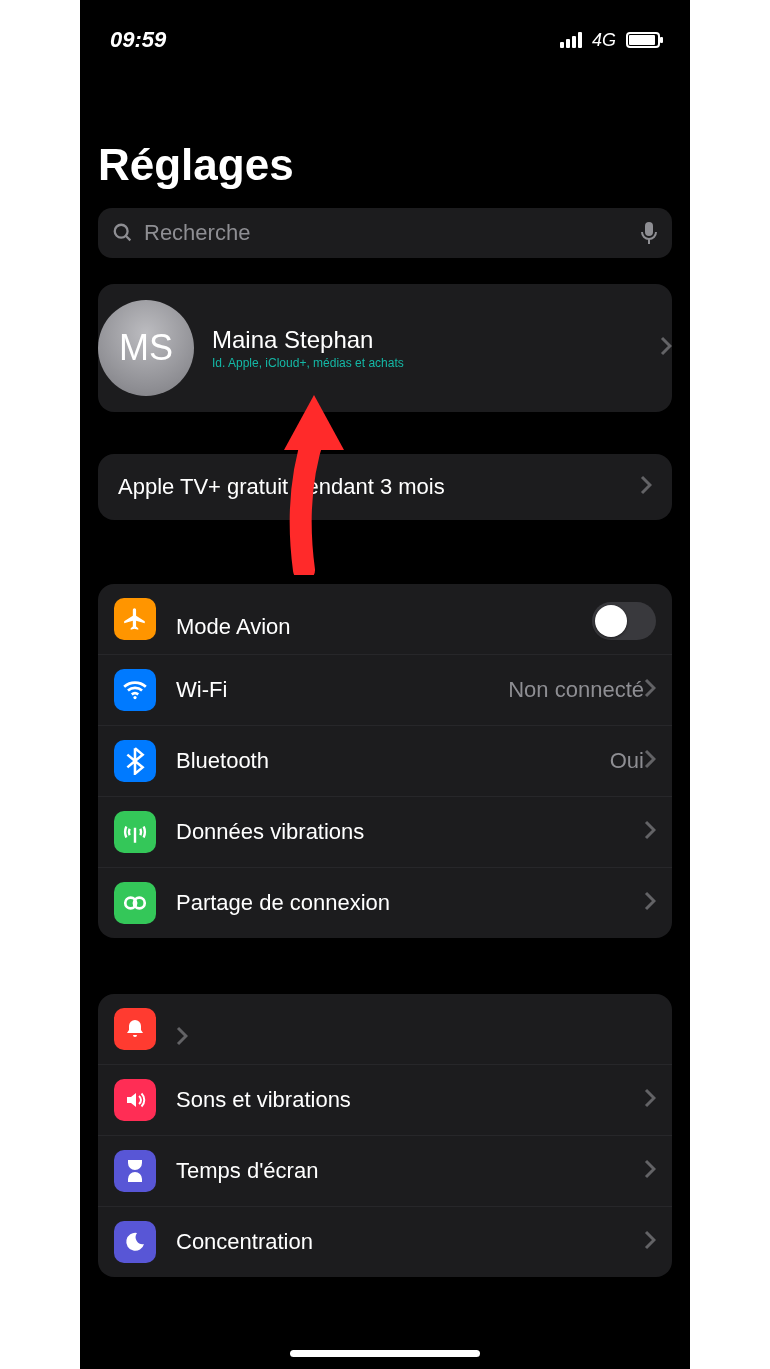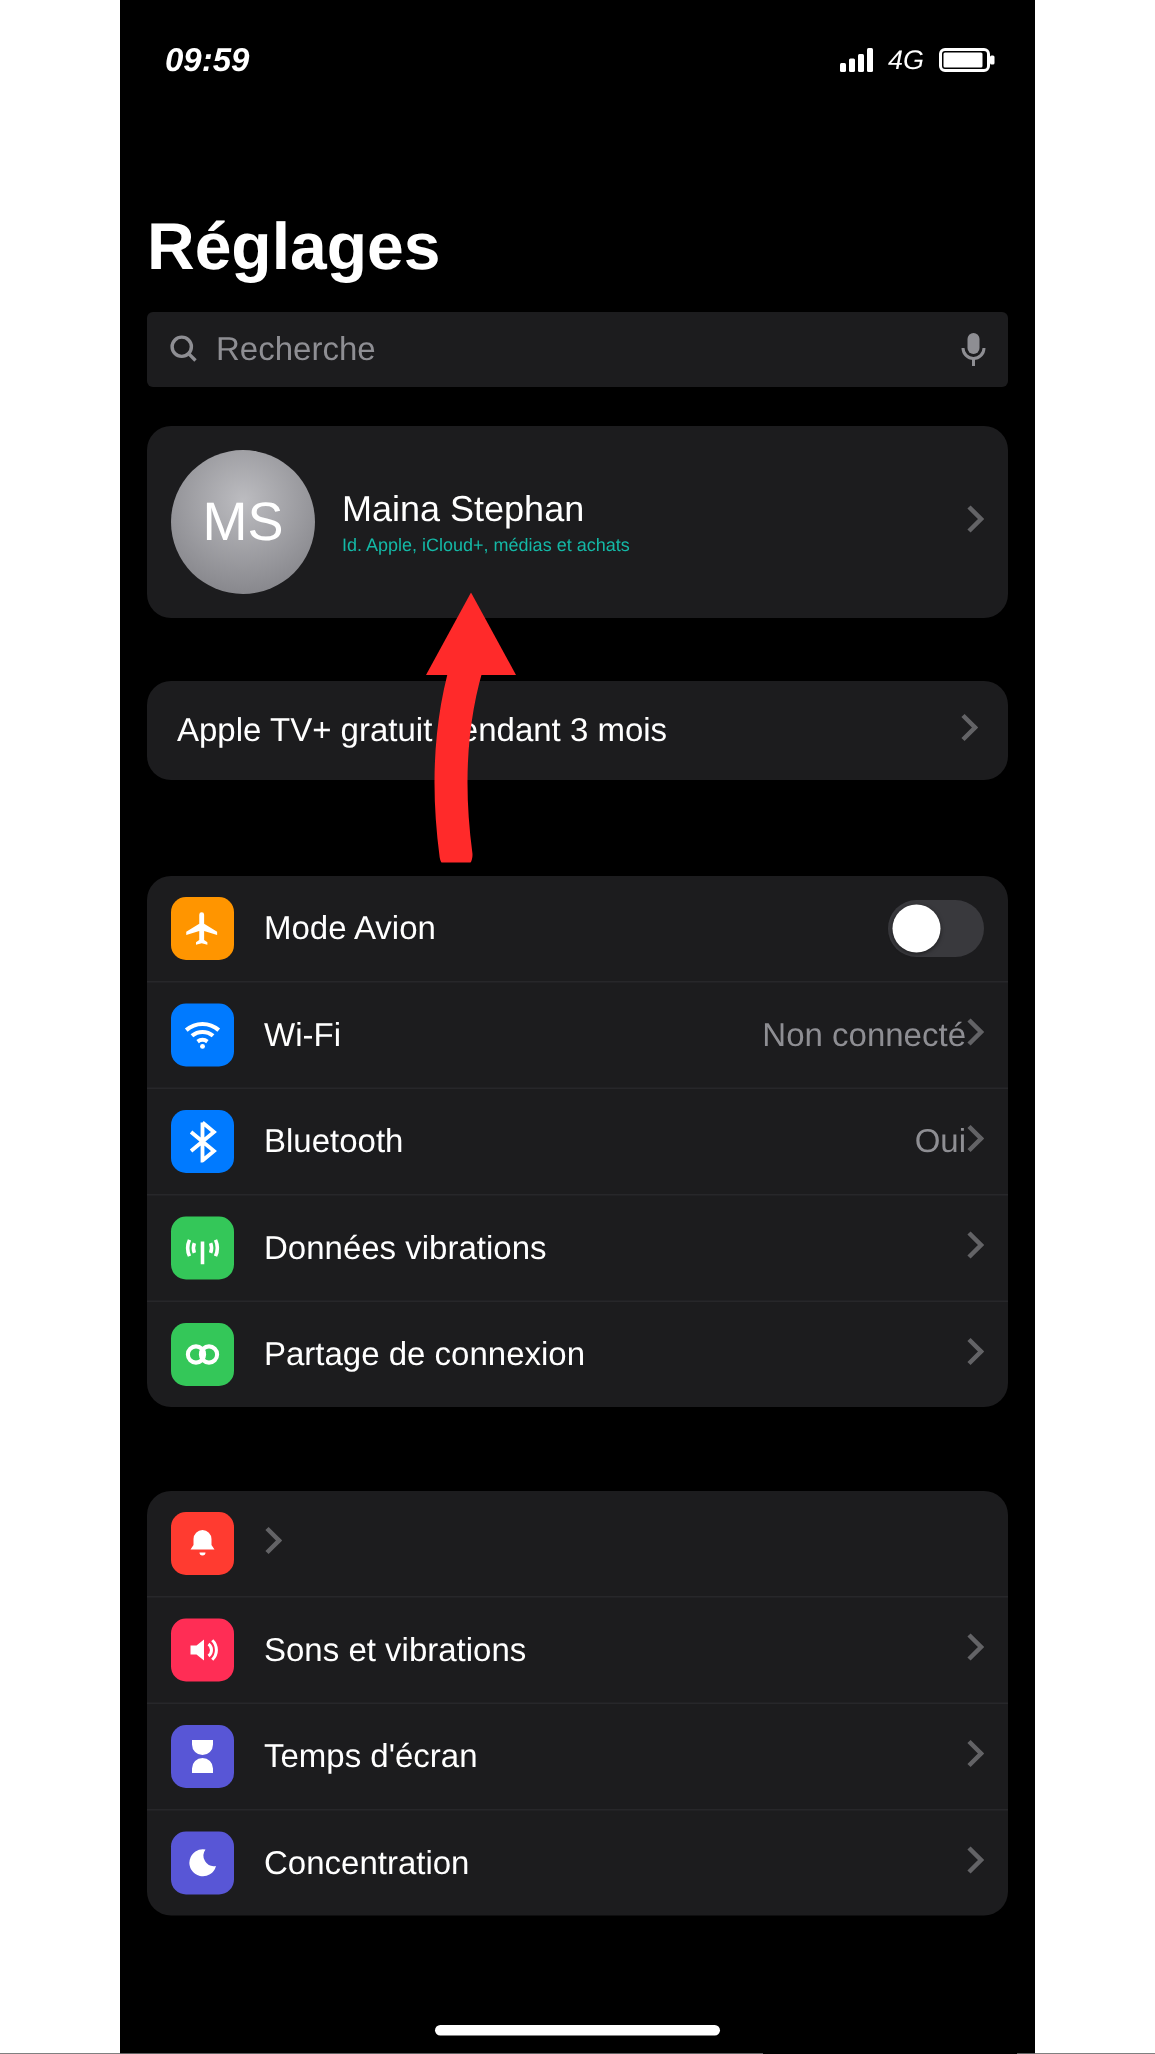--- a/index.html
+++ b/index.html
@@ -80,21 +80,21 @@
   }
   .page-title {
     color: #fff;
     font-size: 44px;
     font-weight: 700;
     margin-top: 80px;
     margin-bottom: 18px;
   }
   .search-bar {
     background: #1c1c1e;
-    border-radius: 4px;
+    border-radius: 14px;
     height: 50px;
     display: flex;
     align-items: center;
     padding: 0 14px;
     color: #8e8e93;
     font-size: 22px;
     gap: 10px;
     margin-bottom: 26px;
   }
   .search-bar .placeholder { flex: 1; }
@@ -102,21 +102,21 @@
 
   .card {
     background: #1c1c1e;
     border-radius: 16px;
     overflow: hidden;
     margin-bottom: 42px;
   }
   .account-row {
     display: flex;
     align-items: center;
-    padding: 16px 16px;
+    padding: 16px 0;
     gap: 18px;
   }
   .avatar {
     width: 96px;
     height: 96px;
     border-radius: 50%;
     background: radial-gradient(circle at 50% 35%, #bcbcc0 0%, #8e8e93 70%, #7a7a7f 100%);
     display: flex;
     align-items: center;
     justify-content: center;
@@ -141,21 +141,21 @@
     flex-shrink: 0;
   }
 
   .row {
     display: flex;
     align-items: center;
     padding: 14px 16px;
     min-height: 64px;
     border-top: 1px solid #3a3a3c66;
   }
-  .row:first-child { border-top: none; }
+  .row:first-child { border-top: none; align-items: flex-end; }
   .row .label {
     color: #fff;
     font-size: 22px;
     flex: 1;
   }
   .row .detail {
     color: #8e8e93;
     font-size: 22px;
   }
   .icon-box {

